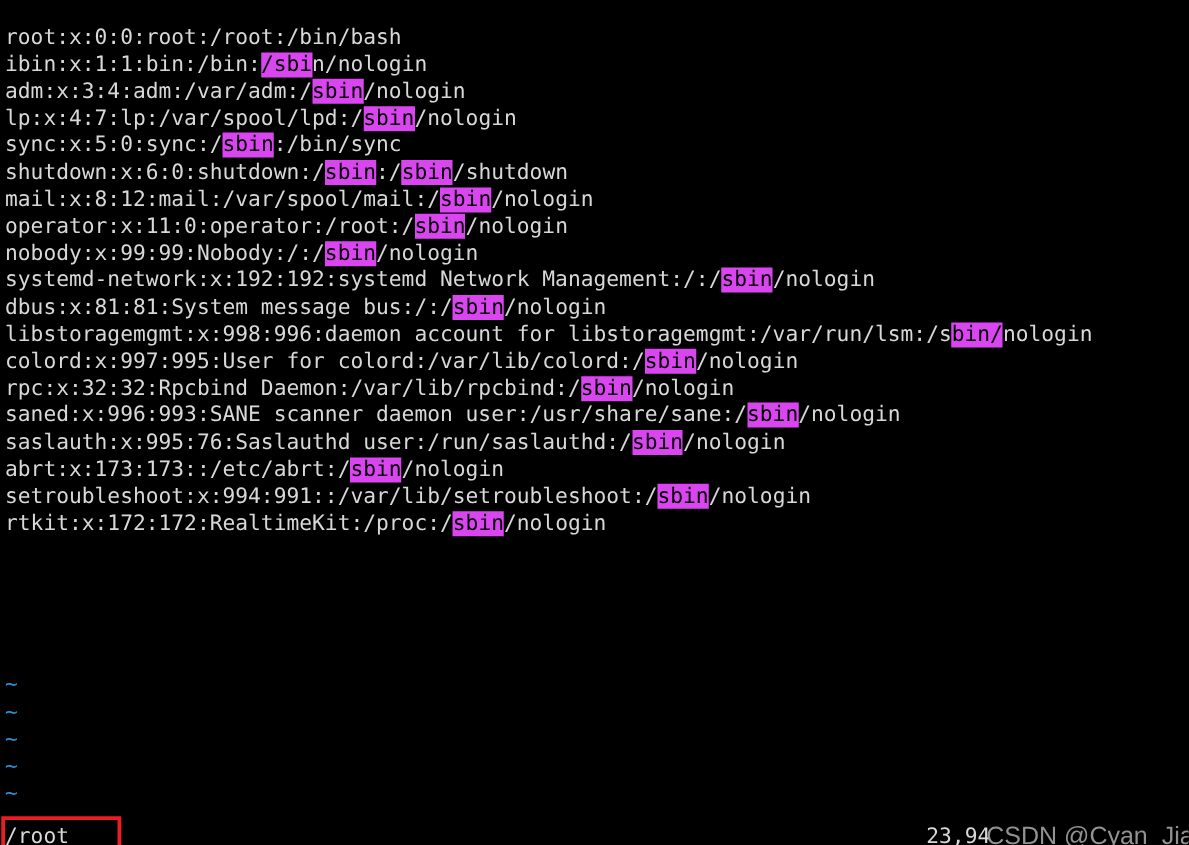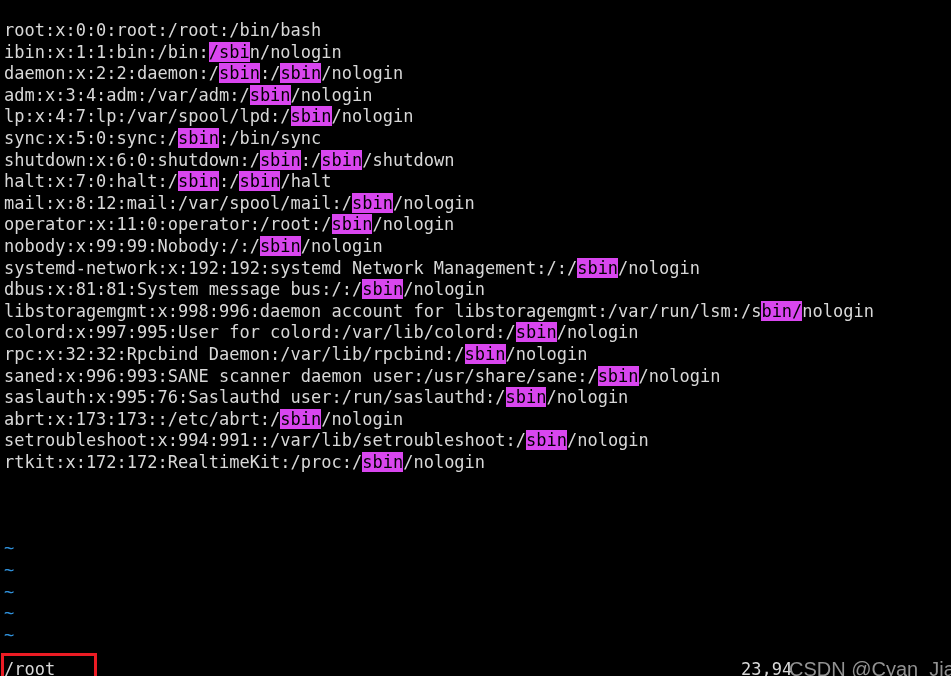--- a/index.html
+++ b/index.html
@@ -96,26 +96,24 @@
   }
 </style>
 </head>
 <body>
 
 <div id="screen">
 
   <div id="buffer">
       <div class="line">root:x:0:0:root:/root:/bin/bash</div>
       <div class="line">ibin:x:1:1:bin:/bin:<span class="hl">/sbi</span>n/nologin</div>
-      <div class="line">daemon:x:2:2:daemon:/<span class="hl">sbin</span>:/<span class="hl">sbin</span>/nologin</div>
       <div class="line">adm:x:3:4:adm:/var/adm:/<span class="hl">sbin</span>/nologin</div>
       <div class="line">lp:x:4:7:lp:/var/spool/lpd:/<span class="hl">sbin</span>/nologin</div>
       <div class="line">sync:x:5:0:sync:/<span class="hl">sbin</span>:/bin/sync</div>
       <div class="line">shutdown:x:6:0:shutdown:/<span class="hl">sbin</span>:/<span class="hl">sbin</span>/shutdown</div>
-      <div class="line">halt:x:7:0:halt:/<span class="hl">sbin</span>:/<span class="hl">sbin</span>/halt</div>
       <div class="line">mail:x:8:12:mail:/var/spool/mail:/<span class="hl">sbin</span>/nologin</div>
       <div class="line">operator:x:11:0:operator:/root:/<span class="hl">sbin</span>/nologin</div>
       <div class="line">nobody:x:99:99:Nobody:/:/<span class="hl">sbin</span>/nologin</div>
       <div class="line">systemd-network:x:192:192:systemd Network Management:/:/<span class="hl">sbin</span>/nologin</div>
       <div class="line">dbus:x:81:81:System message bus:/:/<span class="hl">sbin</span>/nologin</div>
       <div class="line">libstoragemgmt:x:998:996:daemon account for libstoragemgmt:/var/run/lsm:/s<span class="hl">bin/</span>nologin</div>
       <div class="line">colord:x:997:995:User for colord:/var/lib/colord:/<span class="hl">sbin</span>/nologin</div>
       <div class="line">rpc:x:32:32:Rpcbind Daemon:/var/lib/rpcbind:/<span class="hl">sbin</span>/nologin</div>
       <div class="line">saned:x:996:993:SANE scanner daemon user:/usr/share/sane:/<span class="hl">sbin</span>/nologin</div>
       <div class="line">saslauth:x:995:76:Saslauthd user:/run/saslauthd:/<span class="hl">sbin</span>/nologin</div>

